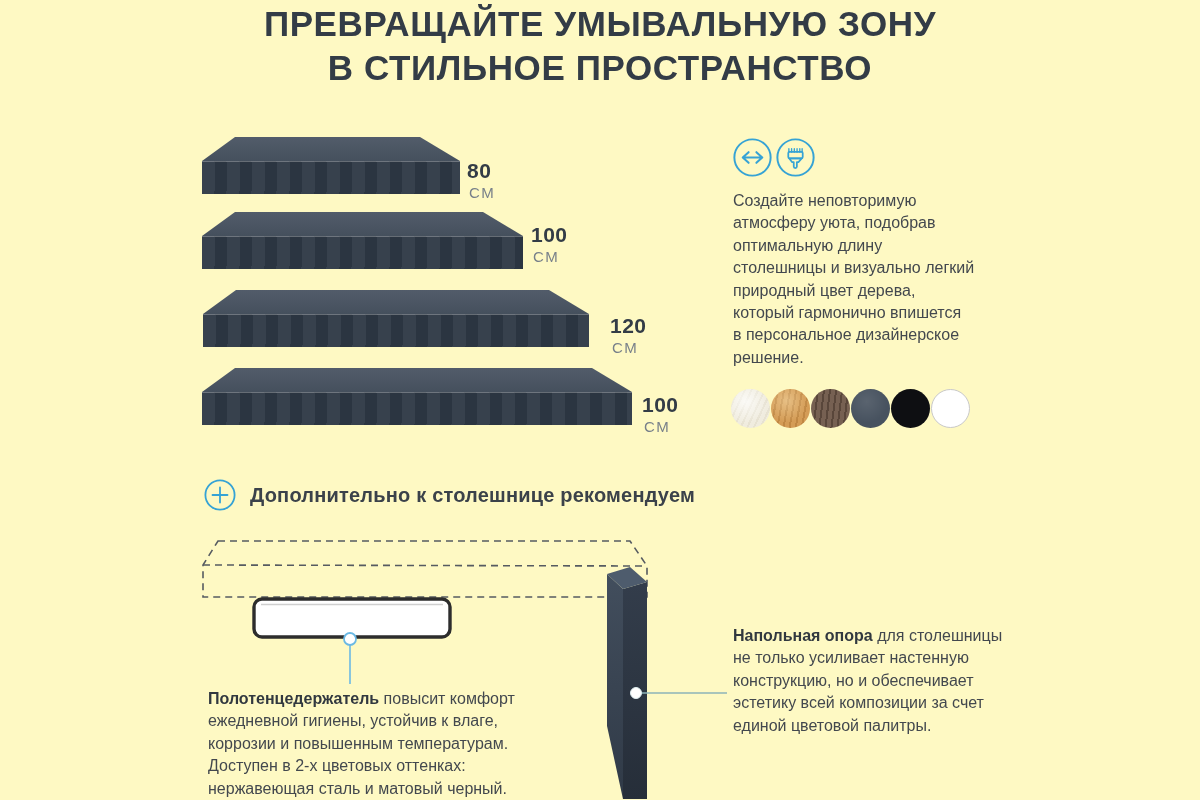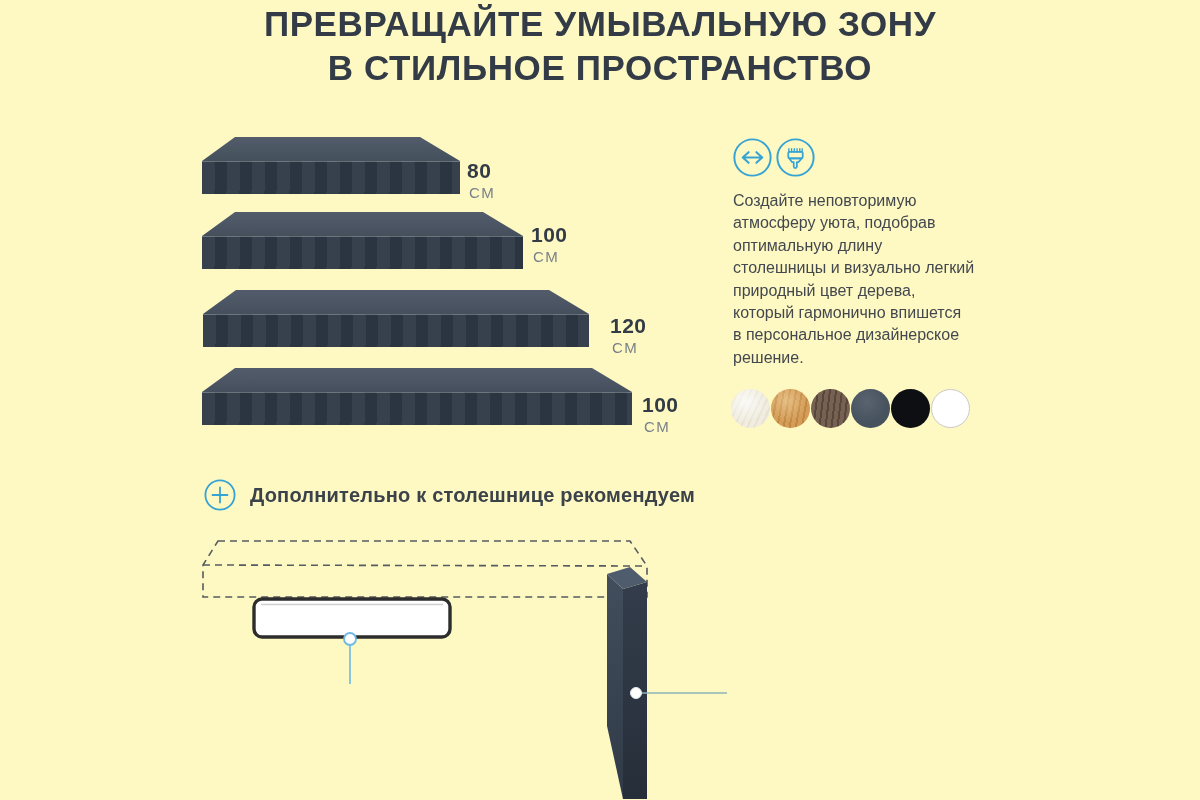--- a/index.html
+++ b/index.html
@@ -166,15 +166,25 @@
       </linearGradient>
     </defs>
     <polygon points="417,46 433,61 433,271 417,198" fill="url(#panelSide)"></polygon>
     <polygon points="433,61 457,54 457,271 433,271" fill="url(#panelFront)"></polygon>
     <polygon points="417,46 440,39 457,54 433,61" fill="#4e5c6d"></polygon>
 
     <line x1="451" y1="165" x2="537" y2="165" stroke="var(--callout-teal)" stroke-width="1.6"></line>
     <circle cx="446" cy="165" r="5.5" fill="#ffffff" stroke="#dfeef0" stroke-width="1"></circle>
   </svg>
 
+  <p class="body-text" id="towel-desc"><b>Полотенцедержатель</b> <span>повысит комфорт
+ежедневной гигиены, устойчив к влаге,
+коррозии и повышенным температурам.
+Доступен в 2-х цветовых оттенках:
+нержавеющая сталь и матовый черный.</span></p>
 
+  <p class="body-text" id="support-desc"><b>Напольная опора</b> <span>для столешницы
+не только усиливает настенную
+конструкцию, но и обеспечивает
+эстетику всей композиции за счет
+единой цветовой палитры.</span></p>
 
 </div>
 
 </body></html>

